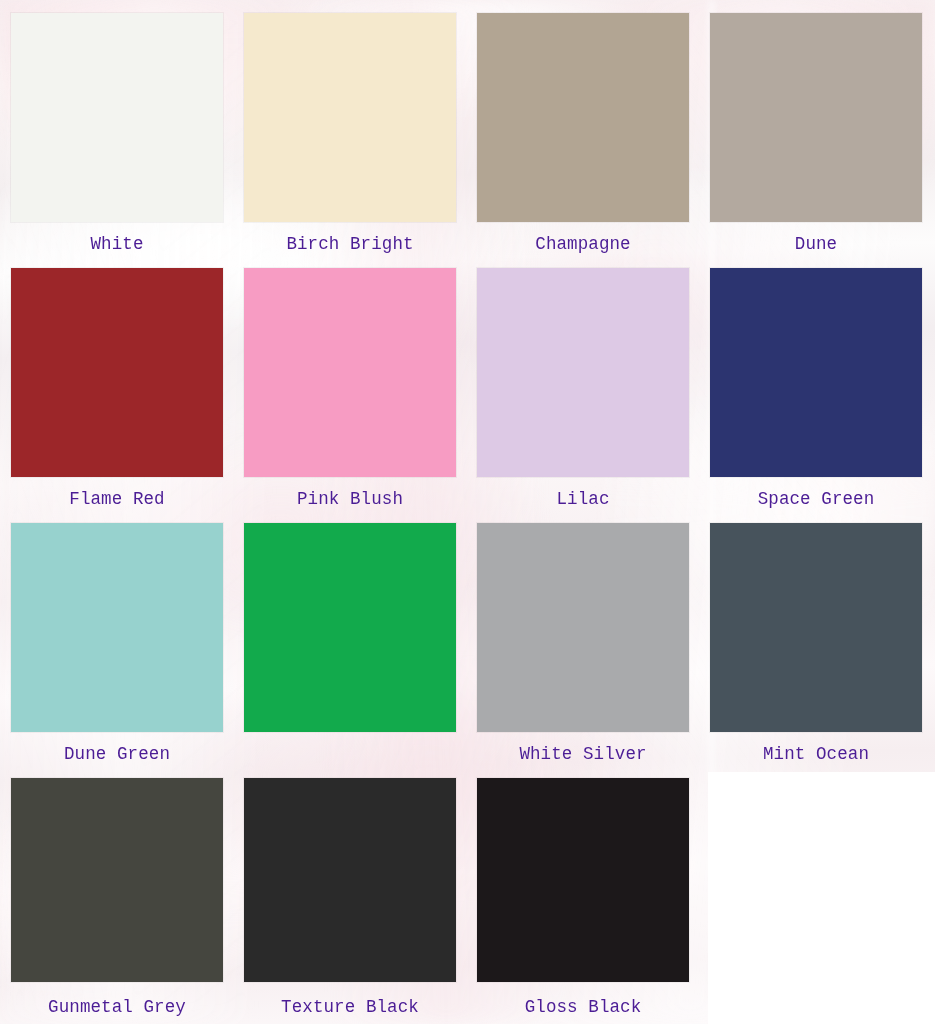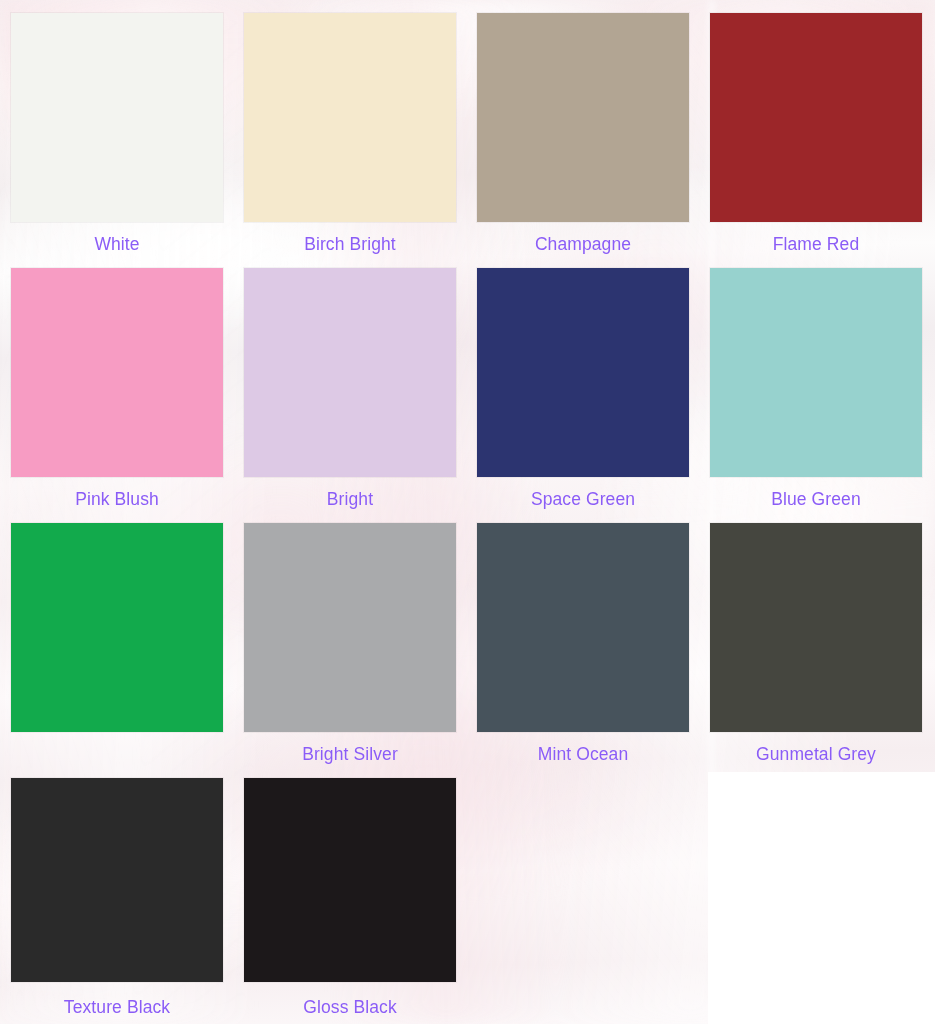--- a/index.html
+++ b/index.html
@@ -118,24 +118,25 @@
   }
 
   .caption {
     flex: 1 1 auto;
     width: 100%;
     display: flex;
     align-items: center;
     justify-content: center;
     font-size: 17.5px;
     line-height: 1.1;
-    color: #8b5cf6;
+    color: #4c1d95;
     letter-spacing: .1px;
     white-space: nowrap;
     text-shadow: 0 0 1px rgba(255,255,255,.6);
+    font-family: Liberation Mono, monospace;
   }
 
   
   .grid .cell:nth-child(n+13) .chip { height: 204px; flex-basis: 204px; }
 </style>
 </head>
 <body>
 
 <div id="stage">
 
@@ -152,45 +153,49 @@
       </div>
       <div class="cell">
         <div class="chip" style="background: rgb(245, 233, 205);"></div>
         <div class="caption">Birch Bright</div>
       </div>
       <div class="cell">
         <div class="chip" style="background: rgb(178, 165, 147);"></div>
         <div class="caption">Champagne</div>
       </div>
       <div class="cell">
+        <div class="chip" style="background: rgb(179, 169, 159);"></div>
+        <div class="caption">Dune</div>
+      </div>
+      <div class="cell">
         <div class="chip" style="background: rgb(156, 38, 41);"></div>
         <div class="caption">Flame Red</div>
       </div>
       <div class="cell">
         <div class="chip" style="background: rgb(247, 156, 195);"></div>
         <div class="caption">Pink Blush</div>
       </div>
       <div class="cell">
         <div class="chip" style="background: rgb(221, 201, 229);"></div>
-        <div class="caption">Bright</div>
+        <div class="caption">Lilac</div>
       </div>
       <div class="cell">
         <div class="chip" style="background: rgb(44, 52, 112);"></div>
         <div class="caption">Space Green</div>
       </div>
       <div class="cell">
         <div class="chip" style="background: rgb(151, 210, 206);"></div>
-        <div class="caption">Blue Green</div>
+        <div class="caption">Dune Green</div>
       </div>
       <div class="cell">
         <div class="chip" style="background: rgb(18, 170, 76);"></div>
       </div>
       <div class="cell">
         <div class="chip" style="background: rgb(169, 170, 172);"></div>
-        <div class="caption">Bright Silver</div>
+        <div class="caption">White Silver</div>
       </div>
       <div class="cell">
         <div class="chip" style="background: rgb(71, 83, 92);"></div>
         <div class="caption">Mint Ocean</div>
       </div>
       <div class="cell">
         <div class="chip" style="background: rgb(69, 70, 63);"></div>
         <div class="caption">Gunmetal Grey</div>
       </div>
       <div class="cell">

